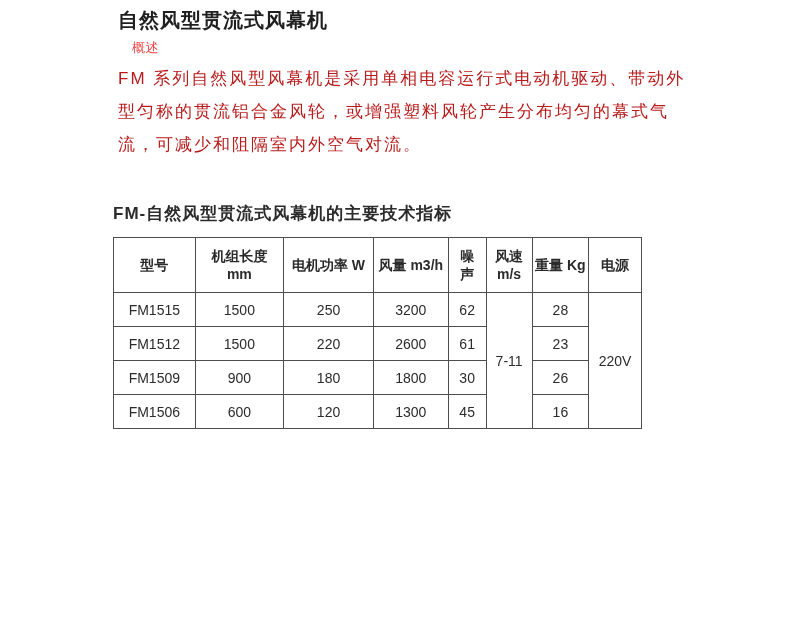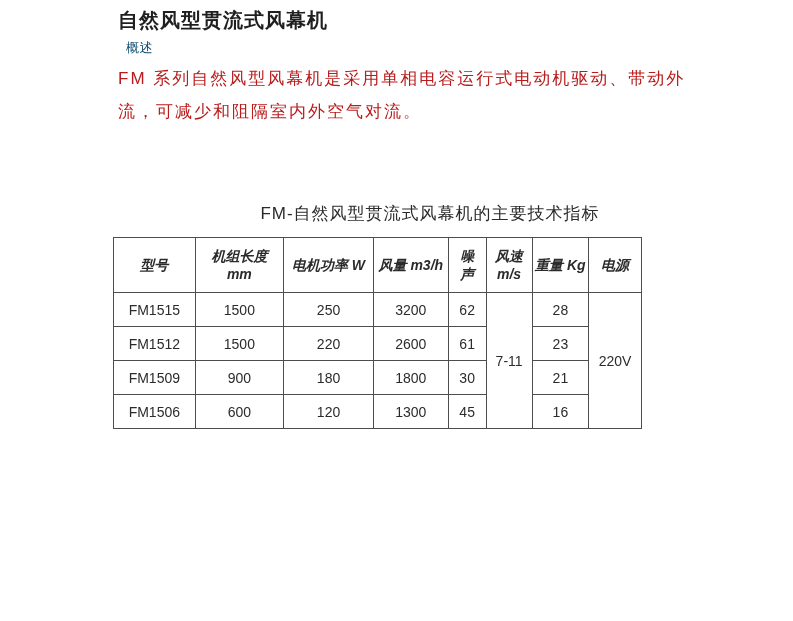--- a/index.html
+++ b/index.html
@@ -14,56 +14,56 @@
     position: relative;
     width: 642px; height: 621px;
     background: #ffffff;
   }
   .doc-title {
     position: absolute; top: 7px; left: 118px;
     font-size: 20px; font-weight: bold; color: #1f1f1f;
     letter-spacing: 1px;
   }
   .overview-heading {
-    position: absolute; top: 39px; left: 126px;
-    font-size: 13px; color: #0c4a6e;
+    position: absolute; top: 39px; left: 132px;
+    font-size: 13px; color: #ef4444;
     letter-spacing: 0.5px;
   }
   .overview-paragraph {
     position: absolute; top: 62px; left: 118px;
     width: 600px;
     font-size: 17px; line-height: 33px;
     letter-spacing: 2px; color: #b91c1c;
   }
   .table-title {
     position: absolute; top: 202px; left: 113px;
     width: 634px;
-    text-align: center;
-    font-size: 17px; font-weight: normal;
+    text-align: left;
+    font-size: 17px; font-weight: bold;
     letter-spacing: 1px; color: #2b2b2b;
   }
   table.specs {
     position: absolute; top: 237px; left: 113px;
     border-collapse: collapse;
     table-layout: fixed;
   }
   table.specs th, table.specs td {
     border: 1px solid #4d4d4d;
     text-align: center;
     vertical-align: middle;
     font-size: 14px;
     color: #2b2b2b;
     padding: 0 2px;
   }
   table.specs th {
     font-weight: bold;
     white-space: pre-line;
     line-height: 18px;
   }
-  tr.header-row { height: 55px; font-style: italic; }
+  tr.header-row { height: 55px; }
   tr.data-row { height: 34px; }
   .features {
     position: absolute; top: 474px; left: 118px;
     font-size: 15px; color: #2b2b2b;
     letter-spacing: 1.5px;
   }
   .feature-item {
     line-height: 33px;
     white-space: nowrap;
   }
@@ -73,20 +73,21 @@
 <body>
 
 <div class="page">
 
   <div class="doc-title">自然风型贯流式风幕机</div>
 
   <div class="overview-heading">概述</div>
 
   <div class="overview-paragraph">
     <div>FM 系列自然风型风幕机是采用单相电容运行式电动机驱动、带动外</div>
+    <div>型匀称的贯流铝合金风轮，或增强塑料风轮产生分布均匀的幕式气</div>
     <div>流，可减少和阻隔室内外空气对流。</div>
   </div>
 
   <div class="table-title">FM-自然风型贯流式风幕机的主要技术指标</div>
 
   <table class="specs">
     <colgroup>
       <col style="width:92px">
         <col style="width:110px">
         <col style="width:115px">
@@ -126,21 +127,21 @@
       <td>2600</td>
       <td>61</td>
       <td>23</td>
     </tr>
     <tr class="data-row">
       <td>FM1509</td>
       <td>900</td>
       <td>180</td>
       <td>1800</td>
       <td>30</td>
-      <td>21</td>
+      <td>26</td>
     </tr>
     <tr class="data-row">
       <td>FM1506</td>
       <td>600</td>
       <td>120</td>
       <td>1300</td>
       <td>45</td>
       <td>16</td>
     </tr>
   </tbody>

